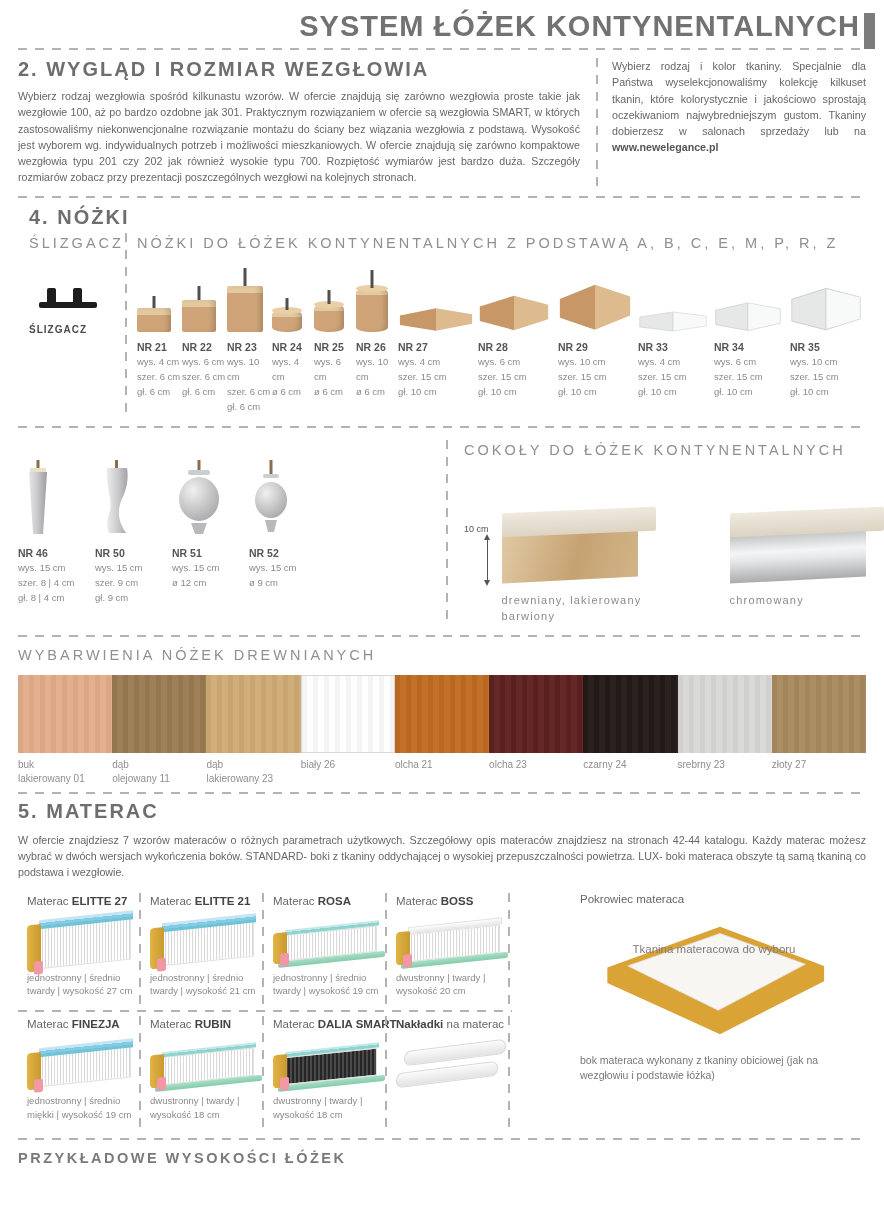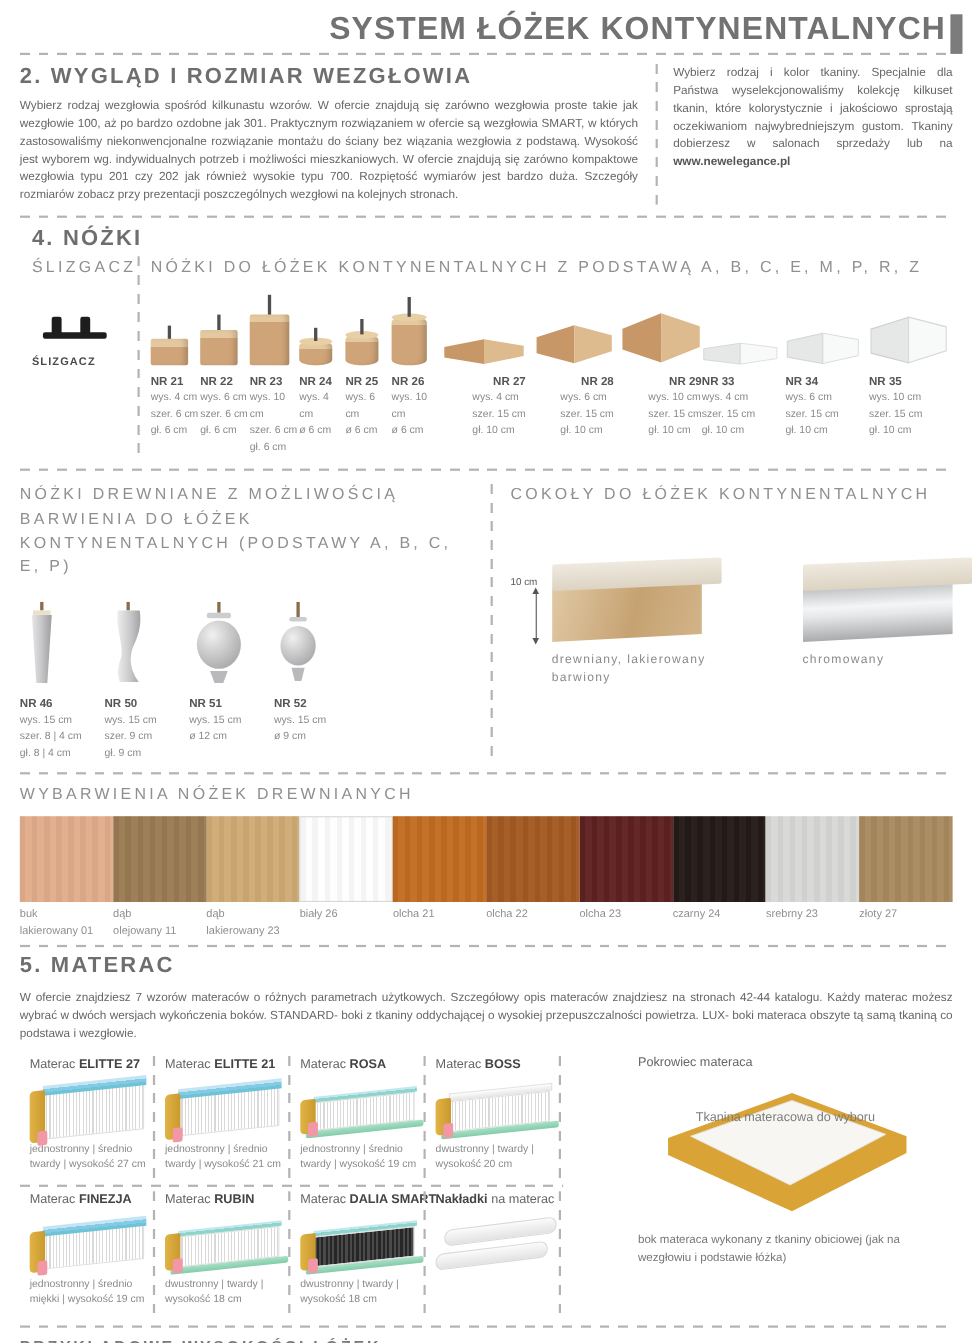--- a/index.html
+++ b/index.html
@@ -35,21 +35,21 @@
   .sliz-col { width:96px; flex:0 0 96px; }
   .sliz-art { position:relative; width:58px; height:24px; margin:30px 0 0 10px; }
   .sliz-bar { position:absolute; bottom:0; left:0; right:0; height:6px; background:#1d1d1d; border-radius:2px; }
   .sliz-post { position:absolute; bottom:5px; width:9px; height:15px; background:#1d1d1d; border-radius:2px 2px 0 0; }
   .sliz-post.p1 { left:8px; } .sliz-post.p2 { left:34px; }
   .sliz-label { font-size:10px; font-weight:bold; color:#4a4a4a; letter-spacing:1px; margin-top:16px; }
   .legs-main { flex:1; padding-left:10px; }
   .legs-row { display:flex; margin-top:12px; align-items:flex-start; }
   .leg-item { display:flex; flex-direction:column; }
   .leg-item.w45 { width:45px; } .leg-item.w42 { width:42px; }
-  .leg-item.w80 { width:80px;align-items:flex-end; } .leg-item.w76 { width:76px; }
+  .leg-item.w80 { width:80px; } .leg-item.w76 { width:76px; }
   .leg-img { height:66px; display:flex; align-items:flex-end; }
   .wood-cube, .wood-cyl { position:relative; background:linear-gradient(180deg,#e4c89f 0 7px,#cfa478 7px); box-shadow:inset -5px 0 6px -3px rgba(0,0,0,.22); }
   .wood-cube { border-radius:2px; }
   .wood-cyl { border-radius:13px / 5px; }
   .wood-cyl::before { content:''; position:absolute; top:-3px; left:0; right:0; height:7px; background:#e9cfa6; border-radius:50%; }
   .pin { position:absolute; bottom:100%; left:50%; transform:translateX(-50%); width:3px; background:#4f4f4f; }
   .leg-code { font-size:10.5px; font-weight:bold; color:#555; margin-top:9px; }
   .leg-specs { font-size:9.5px; color:#8a8a8a; line-height:1.55; margin-top:2px; }
 
   
@@ -318,21 +318,20 @@
               </div>
             </div>
           </div>
       </div>
     </div>
   </section>
   <div class="hdash" style="margin:12px 18px 0"></div>
 
   <section class="secwood">
     <div class="wood-l">
-      <div class="subhead">NÓŻKI DREWNIANE Z MOŻLIWOŚCIĄ BARWIENIA DO ŁÓŻEK KONTYNENTALNYCH (PODSTAWY A, B, C, E, P)</div>
       <div class="wleg-row">
           <div class="wleg-item">
             <div class="wleg-img">
               <svg width="40" height="78" viewBox="0 0 40 78">
                 <defs>
                   <linearGradient id="g46" x1="0" y1="0" x2="1" y2="0">
                     <stop offset="0" stop-color="#e6e6e6"></stop>
                     <stop offset=".5" stop-color="#c6c6c8"></stop>
                     <stop offset="1" stop-color="#9d9d9f"></stop>
                   </linearGradient>
@@ -475,26 +474,20 @@
             <div>biały 26</div>
           </div>
         </div>
         <div class="swatch-col">
           <div class="swatch" style="background: rgb(194, 108, 34);"></div>
           <div class="swatch-label">
             <div>olcha 21</div>
           </div>
         </div>
         <div class="swatch-col">
-          <div class="swatch" style="background: rgb(163, 90, 33);"></div>
-          <div class="swatch-label">
-            <div>olcha 22</div>
-          </div>
-        </div>
-        <div class="swatch-col">
           <div class="swatch" style="background: rgb(94, 33, 32);"></div>
           <div class="swatch-label">
             <div>olcha 23</div>
           </div>
         </div>
         <div class="swatch-col">
           <div class="swatch" style="background: rgb(36, 27, 24);"></div>
           <div class="swatch-label">
             <div>czarny 24</div>
           </div>

